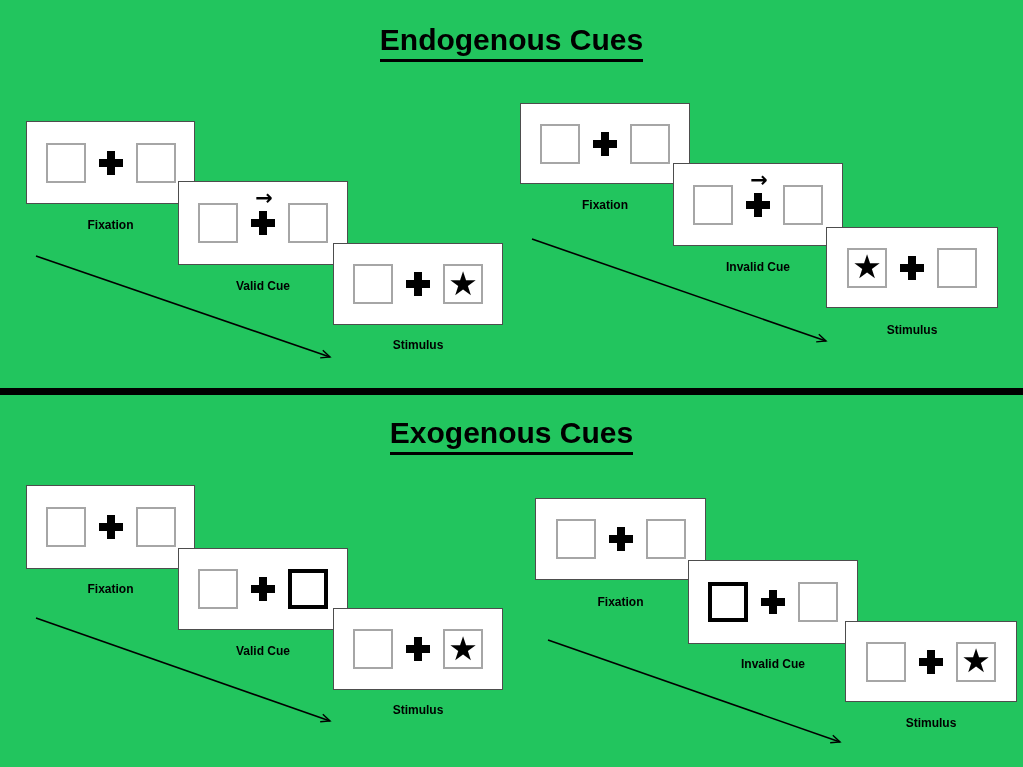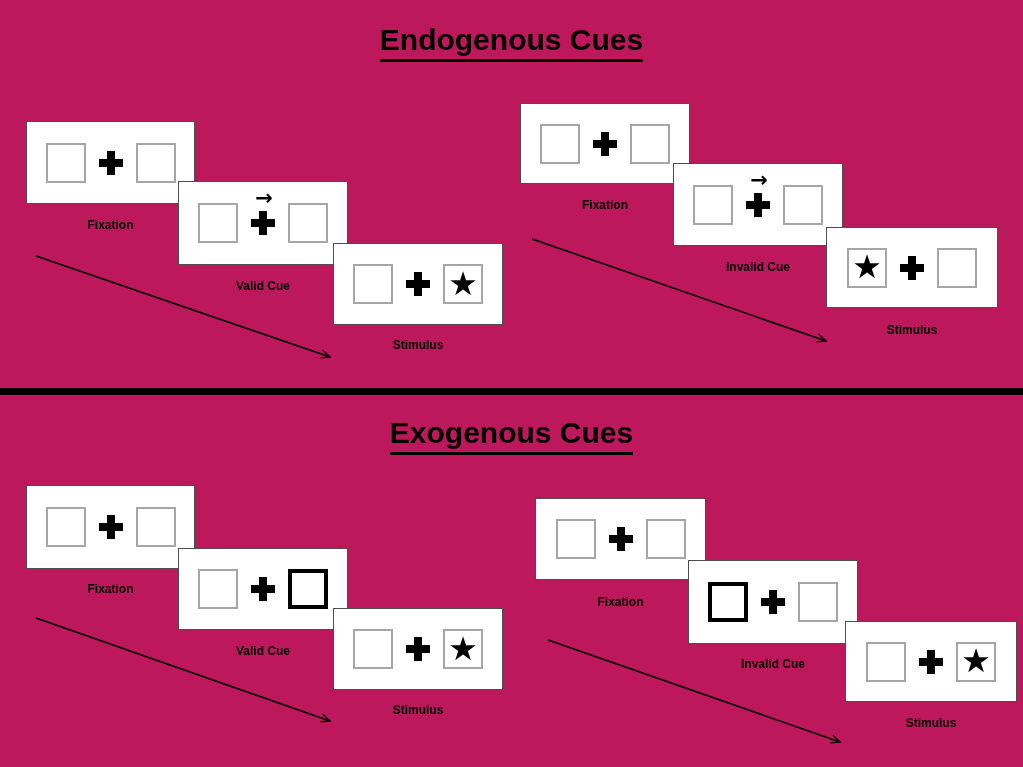--- a/index.html
+++ b/index.html
@@ -1,17 +1,17 @@
 <!DOCTYPE html>
 <html><head>
 <meta charset="utf-8">
 <style>
   html,body{margin:0;padding:0;background:#fff;}
   .stage{
-    position:relative;width:1023px;height:767px;background:#be185d;overflow:hidden;
+    position:relative;width:1023px;height:767px;background:#22c55e;overflow:hidden;
     font-family:"Liberation Sans",sans-serif;color:#000;
   }
   .arrows-layer{position:absolute;left:0;top:0;width:1023px;height:767px;}
   .sec-title{
     position:absolute;left:0;width:1023px;text-align:center;
     font-size:30px;font-weight:bold;line-height:34px;
   }
   .sec-title .u{display:inline-block;border-bottom:3px solid #000;padding-bottom:2px;}
   #title-endogenous{top:23px;}
   #title-exogenous{top:416px;}

